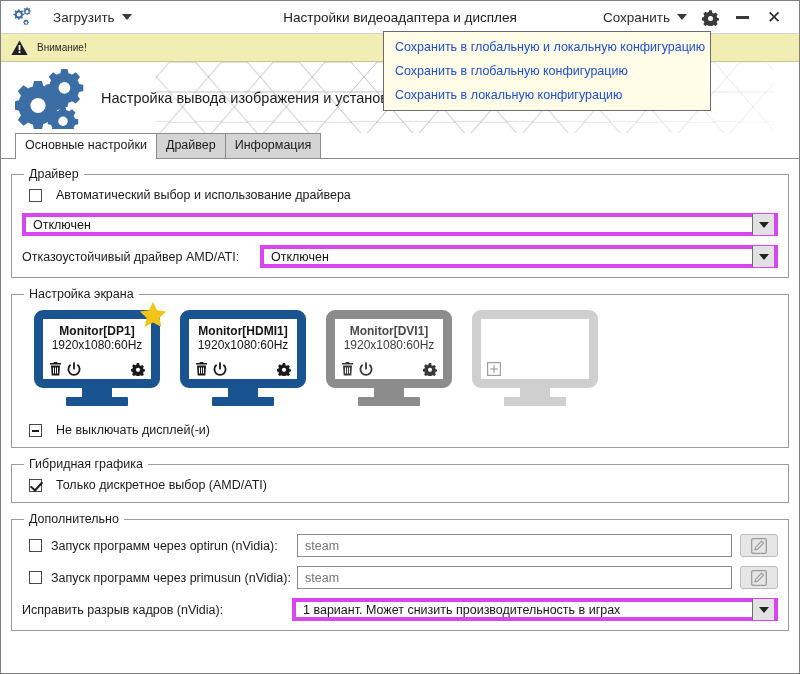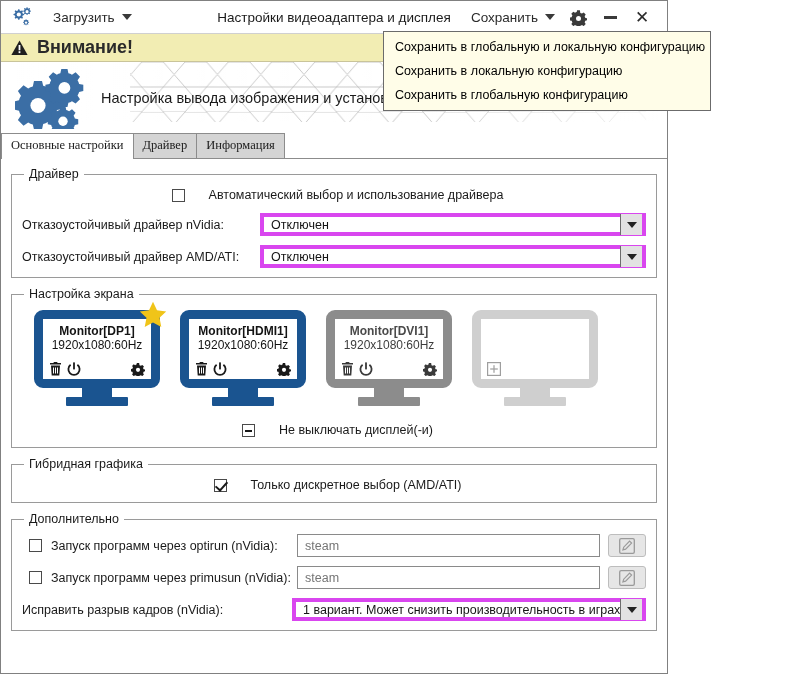--- a/index.html
+++ b/index.html
@@ -5,21 +5,21 @@
   * { box-sizing: border-box; }
   html, body {
     margin: 0; padding: 0;
     width: 800px; height: 674px;
     font-family: "Liberation Sans", sans-serif;
     background: #ffffff;
     overflow: hidden;
   }
   #app {
     position: relative;
-    width: 668px; height: 674px;
+    width: 800px; height: 674px;
     border: 1px solid #808080;
     background: #ffffff;
   }
 
   
   .titlebar {
     position: relative;
     height: 33px;
     background: #ffffff;
     border-bottom: 1px solid #d0d0d0;
@@ -67,36 +67,36 @@
     position: absolute;
     left: 382px; top: 30px;
     width: 328px;
     background: #fffde8;
     border: 1px solid #6b6b6b;
     z-index: 50;
     padding: 3px 0;
   }
   .dd-item {
     font-size: 12.5px;
-    color: #000000;
+    color: #1d4ed8;
     padding: 5px 10px 5px 11px;
     white-space: nowrap;
     cursor: default;
   }
 
   
   .warnbar {
     height: 28px;
     background: #f2edb3;
     border-bottom: 1px solid #c9c49a;
     display: flex; align-items: center;
     padding-left: 10px;
     gap: 9px;
   }
-  .warn-text { font-size: 18px; color: #2a2a2a; font-weight: bold; }
+  .warn-text { font-size: 10px; color: #2a2a2a; }
 
   
   .headbanner {
     position: relative;
     height: 72px;
     background: #ffffff;
     overflow: hidden;
     display: flex; align-items: center;
     border-bottom: 1px solid #e2e2e2;
   }
@@ -110,27 +110,27 @@
     margin-left: 6px;
     font-size: 14.5px;
     color: #1a1a1a;
     font-weight: 500;
   }
 
   
   .tabstrip {
     display: flex;
     align-items: flex-end;
+    padding-left: 14px;
     height: 26px;
     background: #ffffff;
     border-bottom: 1px solid #8c8c8c;
     position: relative;
     z-index: 3;
     margin-top: -1px;
-    font-family: Liberation Serif, serif;
   }
   .tab {
     font-size: 12.5px;
     color: #1b1b1b;
     padding: 4px 9px 5px 9px;
     border: 1px solid #8c8c8c;
     border-bottom: none;
     background: #d4d4d4;
     margin-right: -1px;
     cursor: default;
@@ -150,21 +150,21 @@
   fieldset.grp > legend {
     font-size: 12.5px;
     color: #1a1a1a;
     padding: 0 5px;
     margin-left: 2px;
   }
 
   .row { display: flex; align-items: center; }
   .row + .row { margin-top: 9px; }
 
-  .chk-row { display: flex; align-items: center; gap: 24px; padding: 3px 0 1px 7px; justify-content: center; }
+  .chk-row { display: flex; align-items: center; gap: 14px; padding: 3px 0 1px 7px; }
   .chkbox {
     width: 13px; height: 13px;
     border: 1px solid #4a4a4a;
     background: #fff;
     position: relative;
     flex: 0 0 auto;
   }
   .chkbox.checked::after {
     content: "";
     position: absolute;
@@ -307,22 +307,22 @@
         <span class="min-bar"></span>
       </div>
       <div class="tb-ico">
         <span class="close-x">✕</span>
       </div>
     </div>
   </div>
 
   <div class="dropdown">
     <div class="dd-item">Сохранить в глобальную и локальную конфигурацию</div>
+    <div class="dd-item">Сохранить в глобальную конфигурацию</div>
     <div class="dd-item">Сохранить в локальную конфигурацию</div>
-    <div class="dd-item">Сохранить в глобальную конфигурацию</div>
   </div>
 
   <div class="warnbar">
     <svg width="17" height="16" viewBox="0 0 17 16">
       <path fill="#1f1f1f" d="M8.5 0.6 16.6 15H0.4z"></path>
       <rect x="7.6" y="5" width="1.8" height="5.3" fill="#ffffff"></rect>
       <rect x="7.6" y="11.2" width="1.8" height="1.9" fill="#ffffff"></rect>
     </svg>
     <span class="warn-text">Внимание!</span>
   </div>
@@ -371,21 +371,20 @@
 
     <fieldset class="grp">
       <legend>Драйвер</legend>
 
       <div class="chk-row">
         <span class="chkbox"></span>
         <span class="chk-label">Автоматический выбор и использование драйвера</span>
       </div>
 
       <div class="row" style="margin-top:10px;">
-        <span class="lbl" style="width:238px">Отказоустойчивый драйвер nVidia:</span>
         <span class="combo">
           <span class="cval">Отключен</span>
           <span class="cbtn">
               <span class="dncaret"></span>
             </span>
         </span>
       </div>
 
       <div class="row">
         <span class="lbl" style="width:238px">Отказоустойчивый драйвер AMD/ATI:</span>

